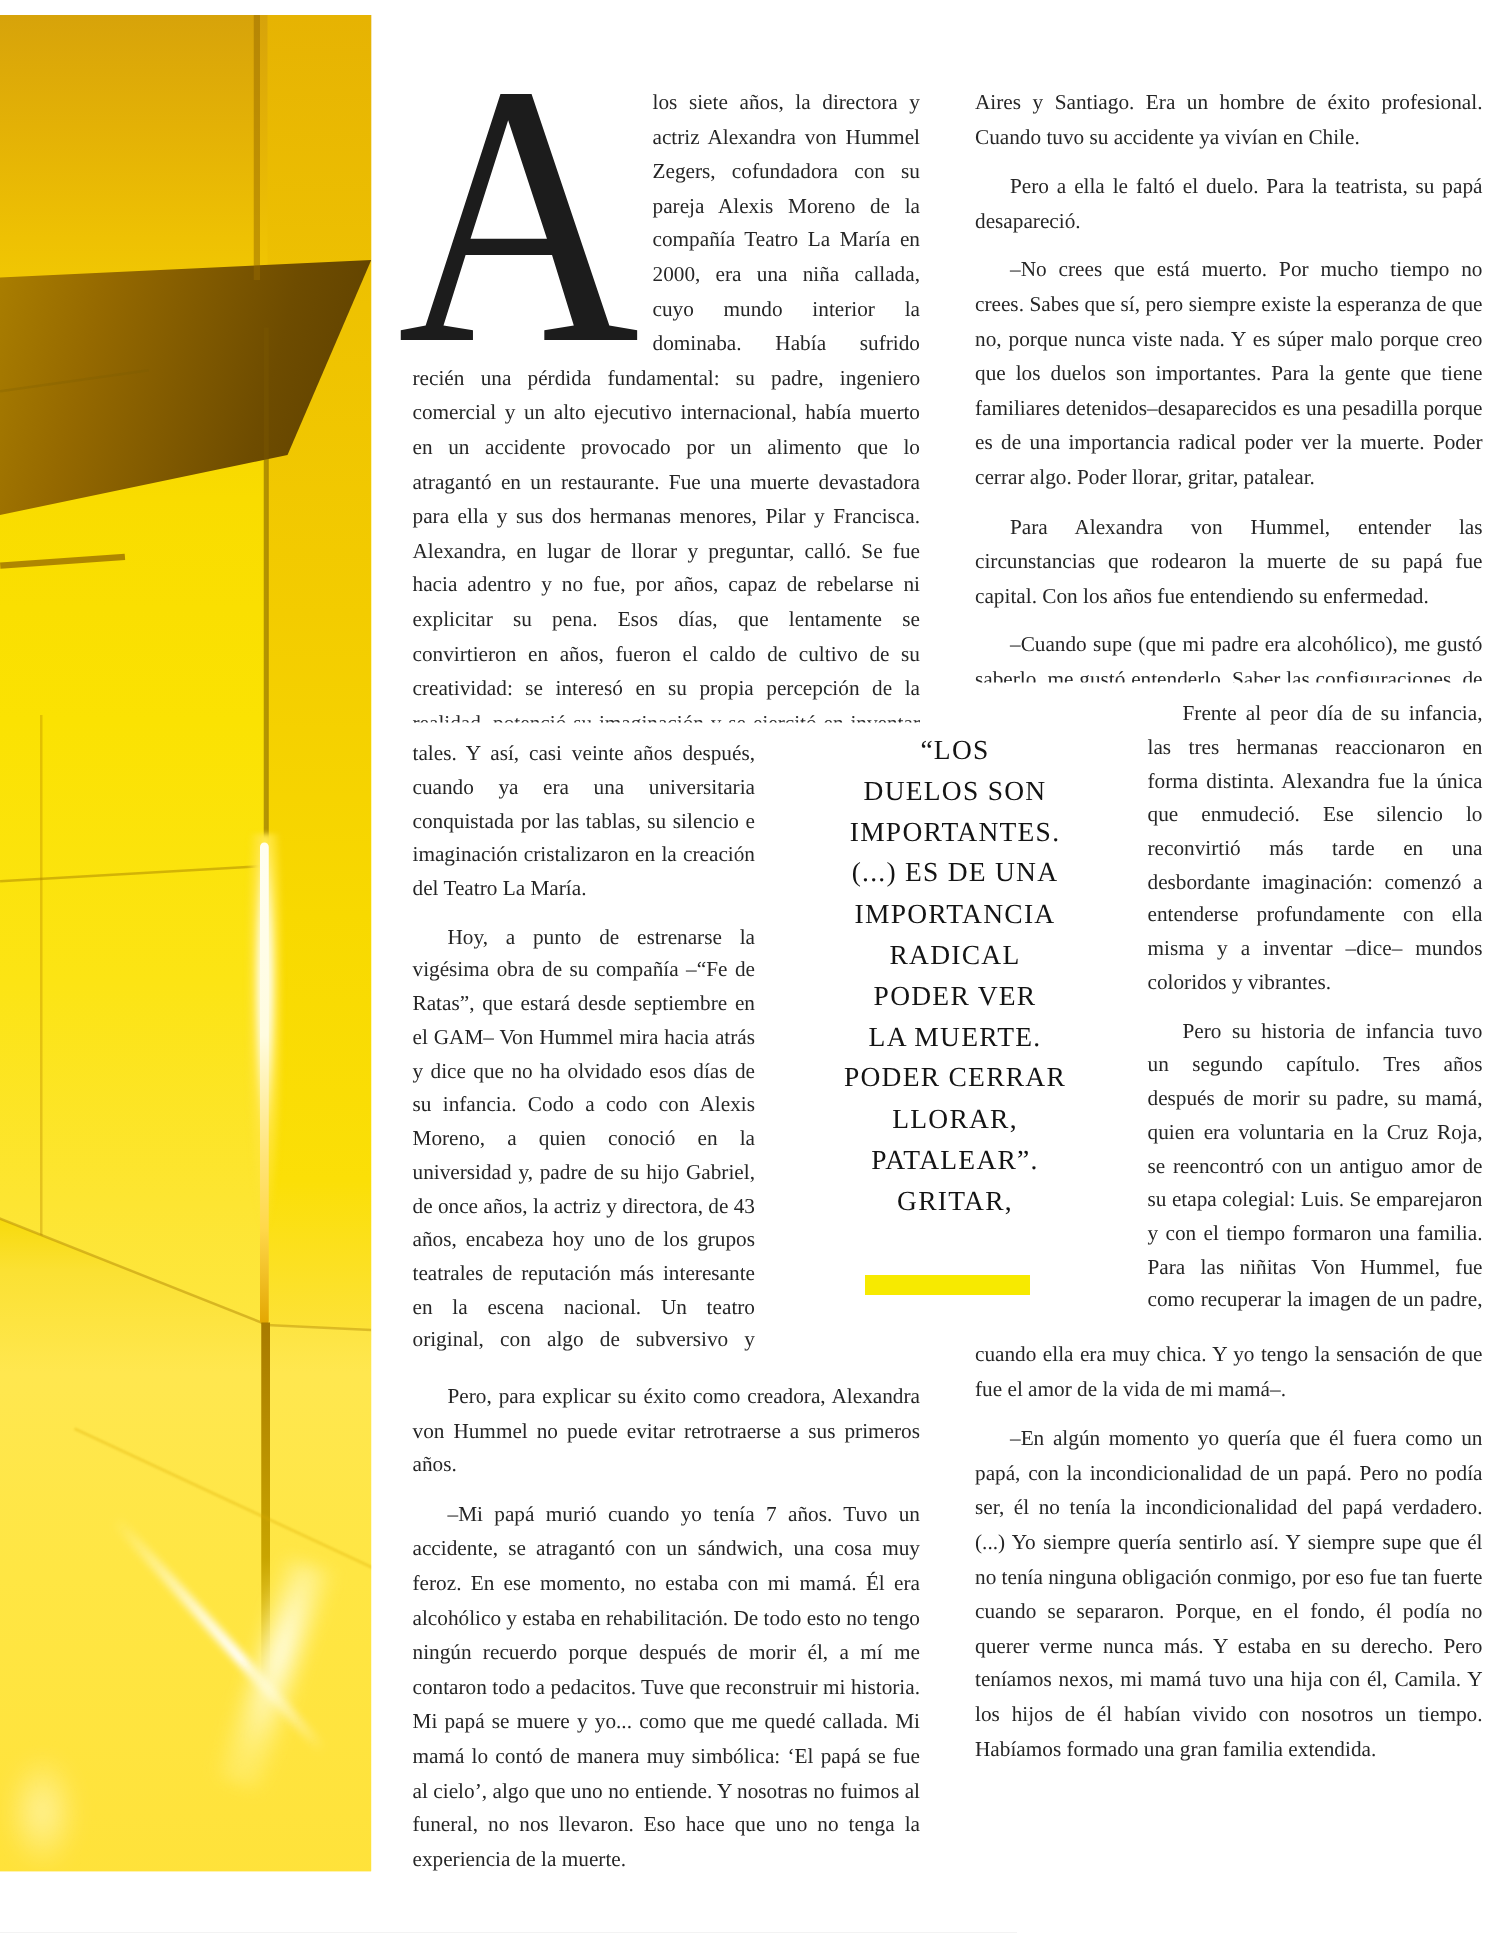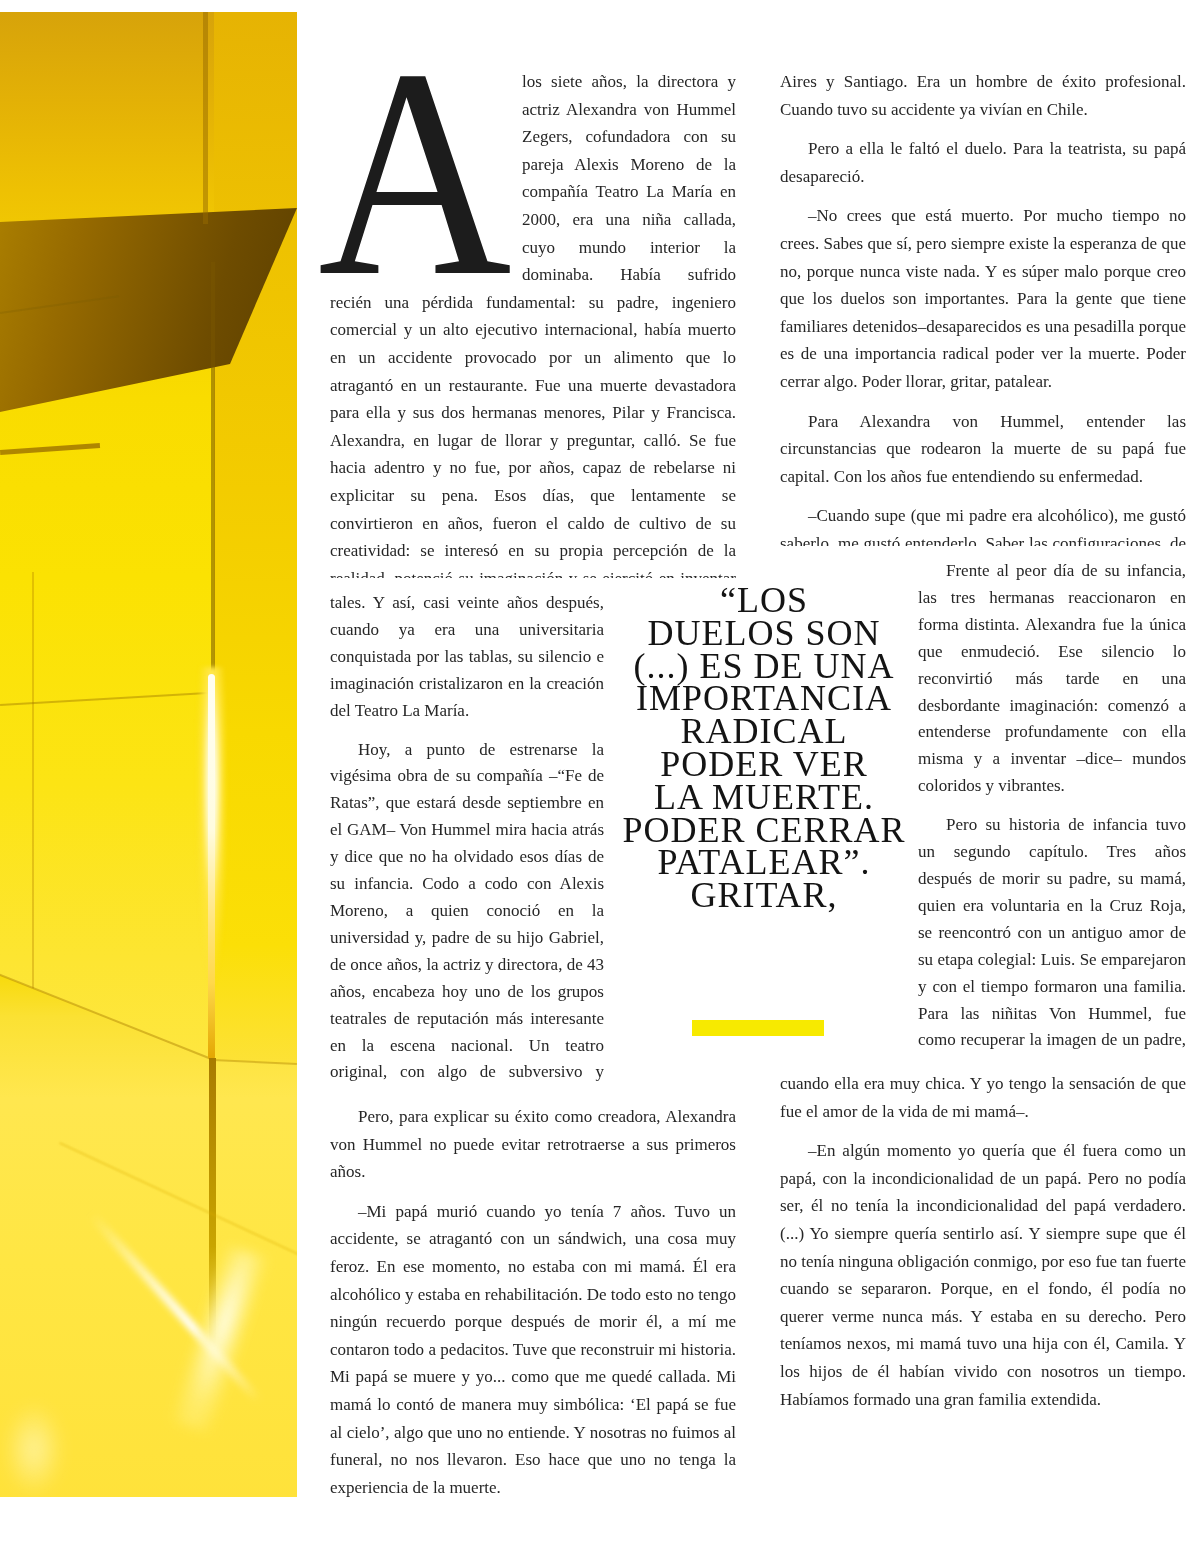--- a/index.html
+++ b/index.html
@@ -58,21 +58,21 @@
   .c1-bot{left:318px;top:1091px;width:430px;}
   .c2-top{left:768px;top:56px;width:430px;height:490px;overflow:hidden;}
   .c2-mid{left:906px;top:546px;width:292px;height:512px;overflow:hidden;line-height:26.9px;}
   .c2-bot{left:768px;top:1058px;width:430px;}
 
   .dropcap{float:left;width:190px;height:220px;margin:6px 14px 0 0;
            font-family:"Liberation Serif",serif;font-size:298px;line-height:220px;
            color:#1c1c1c;text-align:left;transform:scaleX(.9);transform-origin:0 50%;}
 
   .pull-quote{position:absolute;left:600px;top:584px;width:328px;text-align:center;
-           font-family:"Liberation Serif",serif;font-size:36px;line-height:32.8px;
+           font-family:"Liberation Serif",serif;font-size:22px;line-height:32.8px;
            letter-spacing:1px;color:#141414;}
   .quote-line{white-space:nowrap;}
   .quote-bar{position:absolute;left:692px;top:1020px;width:132px;height:16px;background:#f7ea00;}
 
   .page-number{position:absolute;left:1200px;top:1504px;font-size:21px;color:#3a3a3a;
            font-family:"Liberation Serif",serif;}
 </style>
 </head>
 <body>
 
@@ -116,26 +116,28 @@
   <div class="tblock c1-bot">
 
   <p>Pero, para explicar su éxito como creadora, Alexandra von Hummel no puede evitar retrotraerse a sus primeros años.</p>
       <p>–Mi papá murió cuando yo tenía 7 años. Tuvo un accidente, se atragantó con un sándwich, una cosa muy feroz. En ese momento, no estaba con mi mamá. Él era alcohólico y estaba en rehabilitación. De todo esto no tengo ningún recuerdo porque después de morir él, a mí me contaron todo a pedacitos. Tuve que reconstruir mi historia. Mi papá se muere y yo... como que me quedé callada. Mi mamá lo contó de manera muy simbólica: ‘El papá se fue al cielo’, algo que uno no entiende. Y nosotras no fuimos al funeral, no nos llevaron. Eso hace que uno no tenga la experiencia de la muerte.</p>
     </div>
 
   <div class="pull-quote">
 
   <div class="quote-line">“LOS</div>
       <div class="quote-line">DUELOS SON</div>
+      <div class="quote-line">IMPORTANTES.</div>
       <div class="quote-line">(...) ES DE UNA</div>
       <div class="quote-line">IMPORTANCIA</div>
       <div class="quote-line">RADICAL</div>
       <div class="quote-line">PODER VER</div>
       <div class="quote-line">LA MUERTE.</div>
       <div class="quote-line">PODER CERRAR</div>
+      <div class="quote-line">LLORAR,</div>
       <div class="quote-line">PATALEAR”.</div>
       <div class="quote-line">GRITAR,</div>
     </div>
   <div class="quote-bar"></div>
 
   <div class="tblock c2-top">
 
   <p class="cont">Aires y Santiago. Era un hombre de éxito profesional. Cuando tuvo su accidente ya vivían en Chile.</p>
       <p>Pero a ella le faltó el duelo. Para la teatrista, su papá desapareció.</p>
       <p>–No crees que está muerto. Por mucho tiempo no crees. Sabes que sí, pero siempre existe la esperanza de que no, porque nunca viste nada. Y es súper malo porque creo que los duelos son importantes. Para la gente que tiene familiares detenidos–desaparecidos es una pesadilla porque es de una importancia radical poder ver la muerte. Poder cerrar algo. Poder llorar, gritar, patalear.</p>

